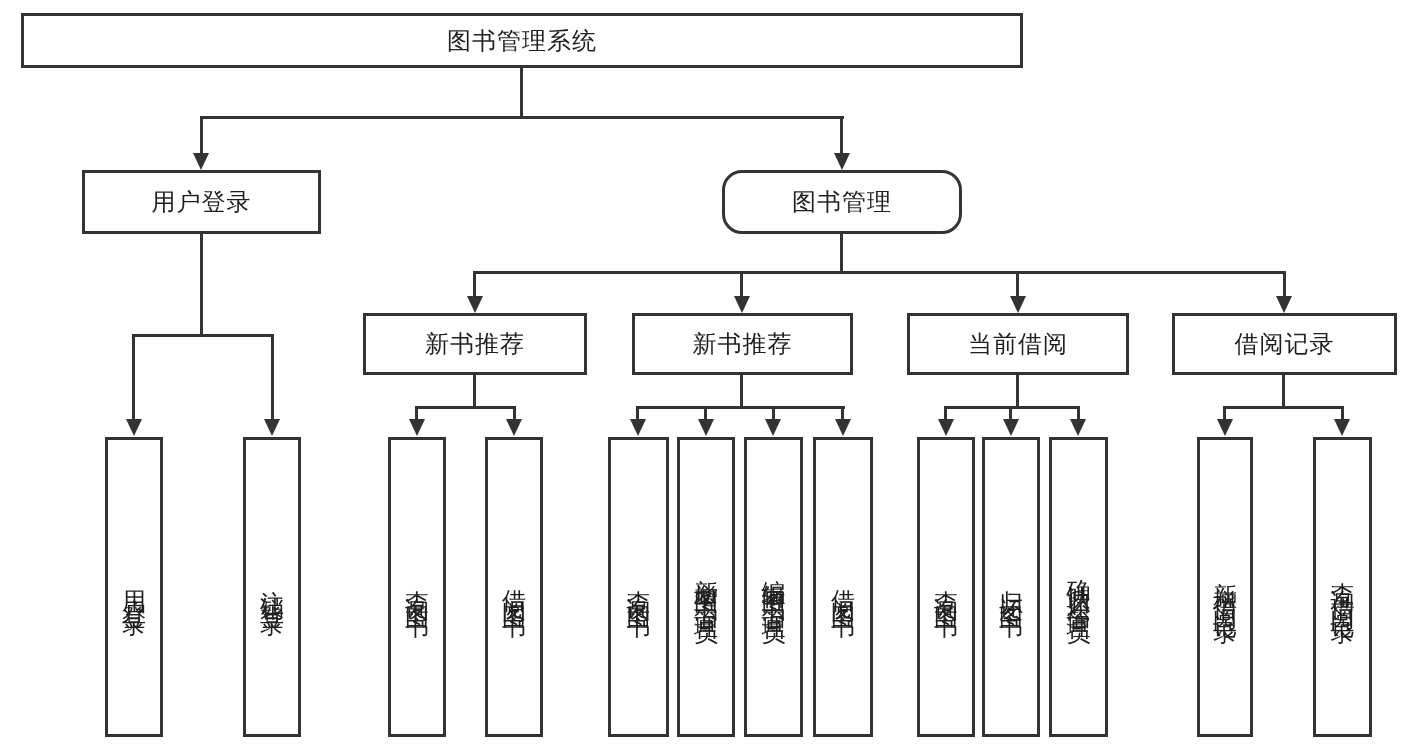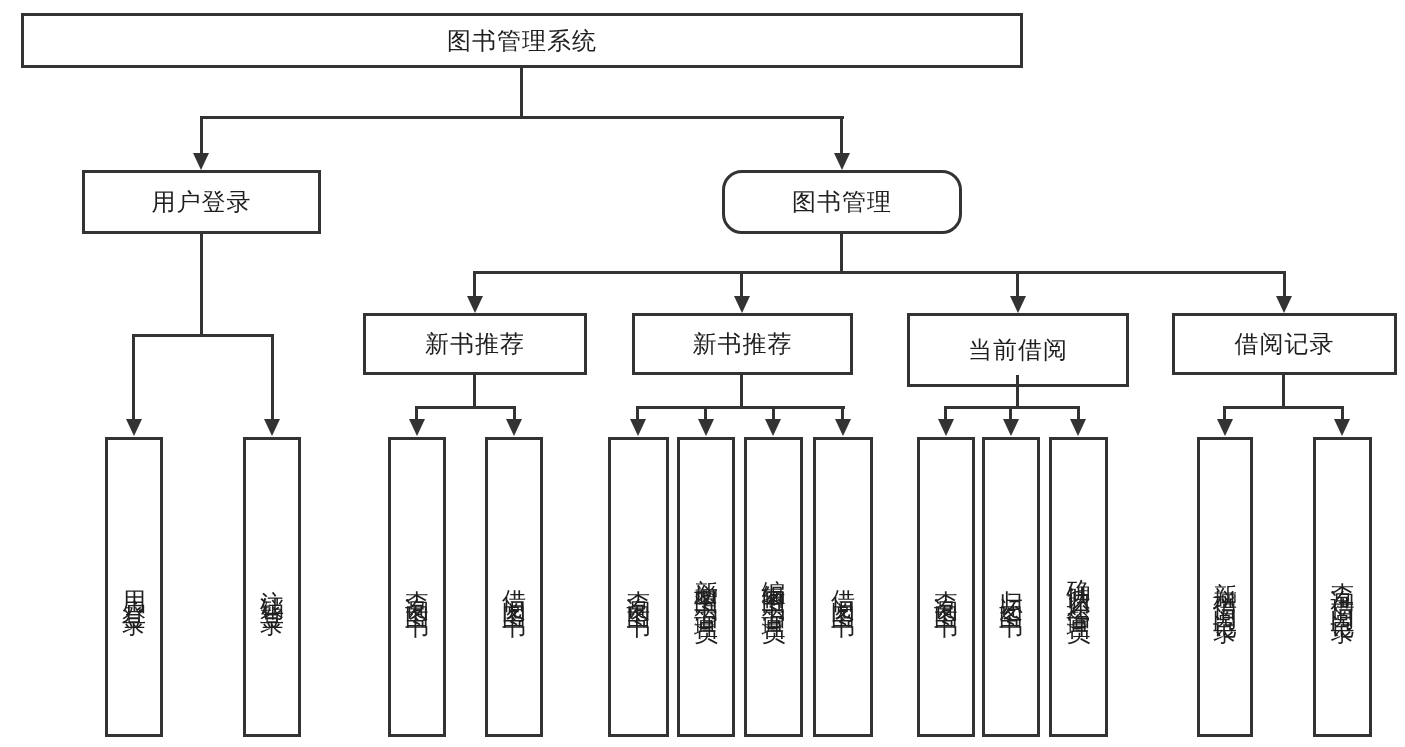--- a/index.html
+++ b/index.html
@@ -97,21 +97,21 @@
   <div class="arrowhead" style="left:1010px; top:296px;"></div>
   <div class="line" style="left:1283px; top:271px; width:3px; height:28px;"></div>
   <div class="arrowhead" style="left:1276px; top:296px;"></div>
 
   <div class="box" style="left:363px; top:313px; width:224px; height:62px;justify-content:center;">
     <span class="hlabel">新书推荐</span>
   </div>
   <div class="box" style="left:632px; top:313px; width:221px; height:62px;">
     <span class="hlabel">新书推荐</span>
   </div>
-  <div class="box" style="left:907px; top:313px; width:222px; height:74px;">
+  <div class="box" style="left:907px; top:313px; width:222px; height:62px;">
     <span class="hlabel">当前借阅</span>
   </div>
   <div class="box" style="left:1172px; top:313px; width:225px; height:62px;">
     <span class="hlabel">借阅记录</span>
   </div>
 
   <div class="line" style="left:473px; top:375px; width:3px; height:33px;"></div>
   <div class="line" style="left:415px; top:406px; width:101px; height:3px;"></div>
   <div class="line" style="left:415px; top:406px; width:3px; height:16px;"></div>
   <div class="arrowhead" style="left:409px; top:419px;"></div>

